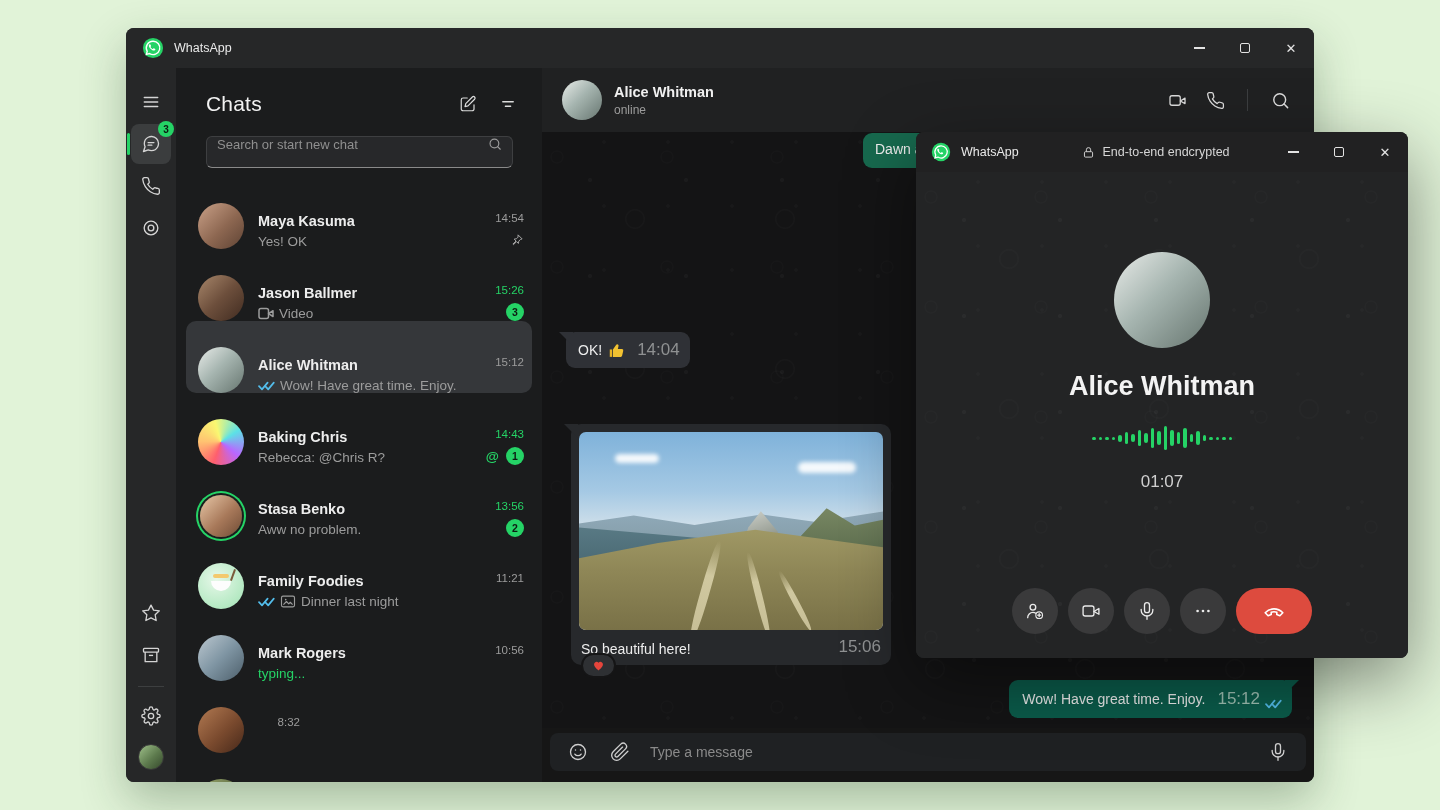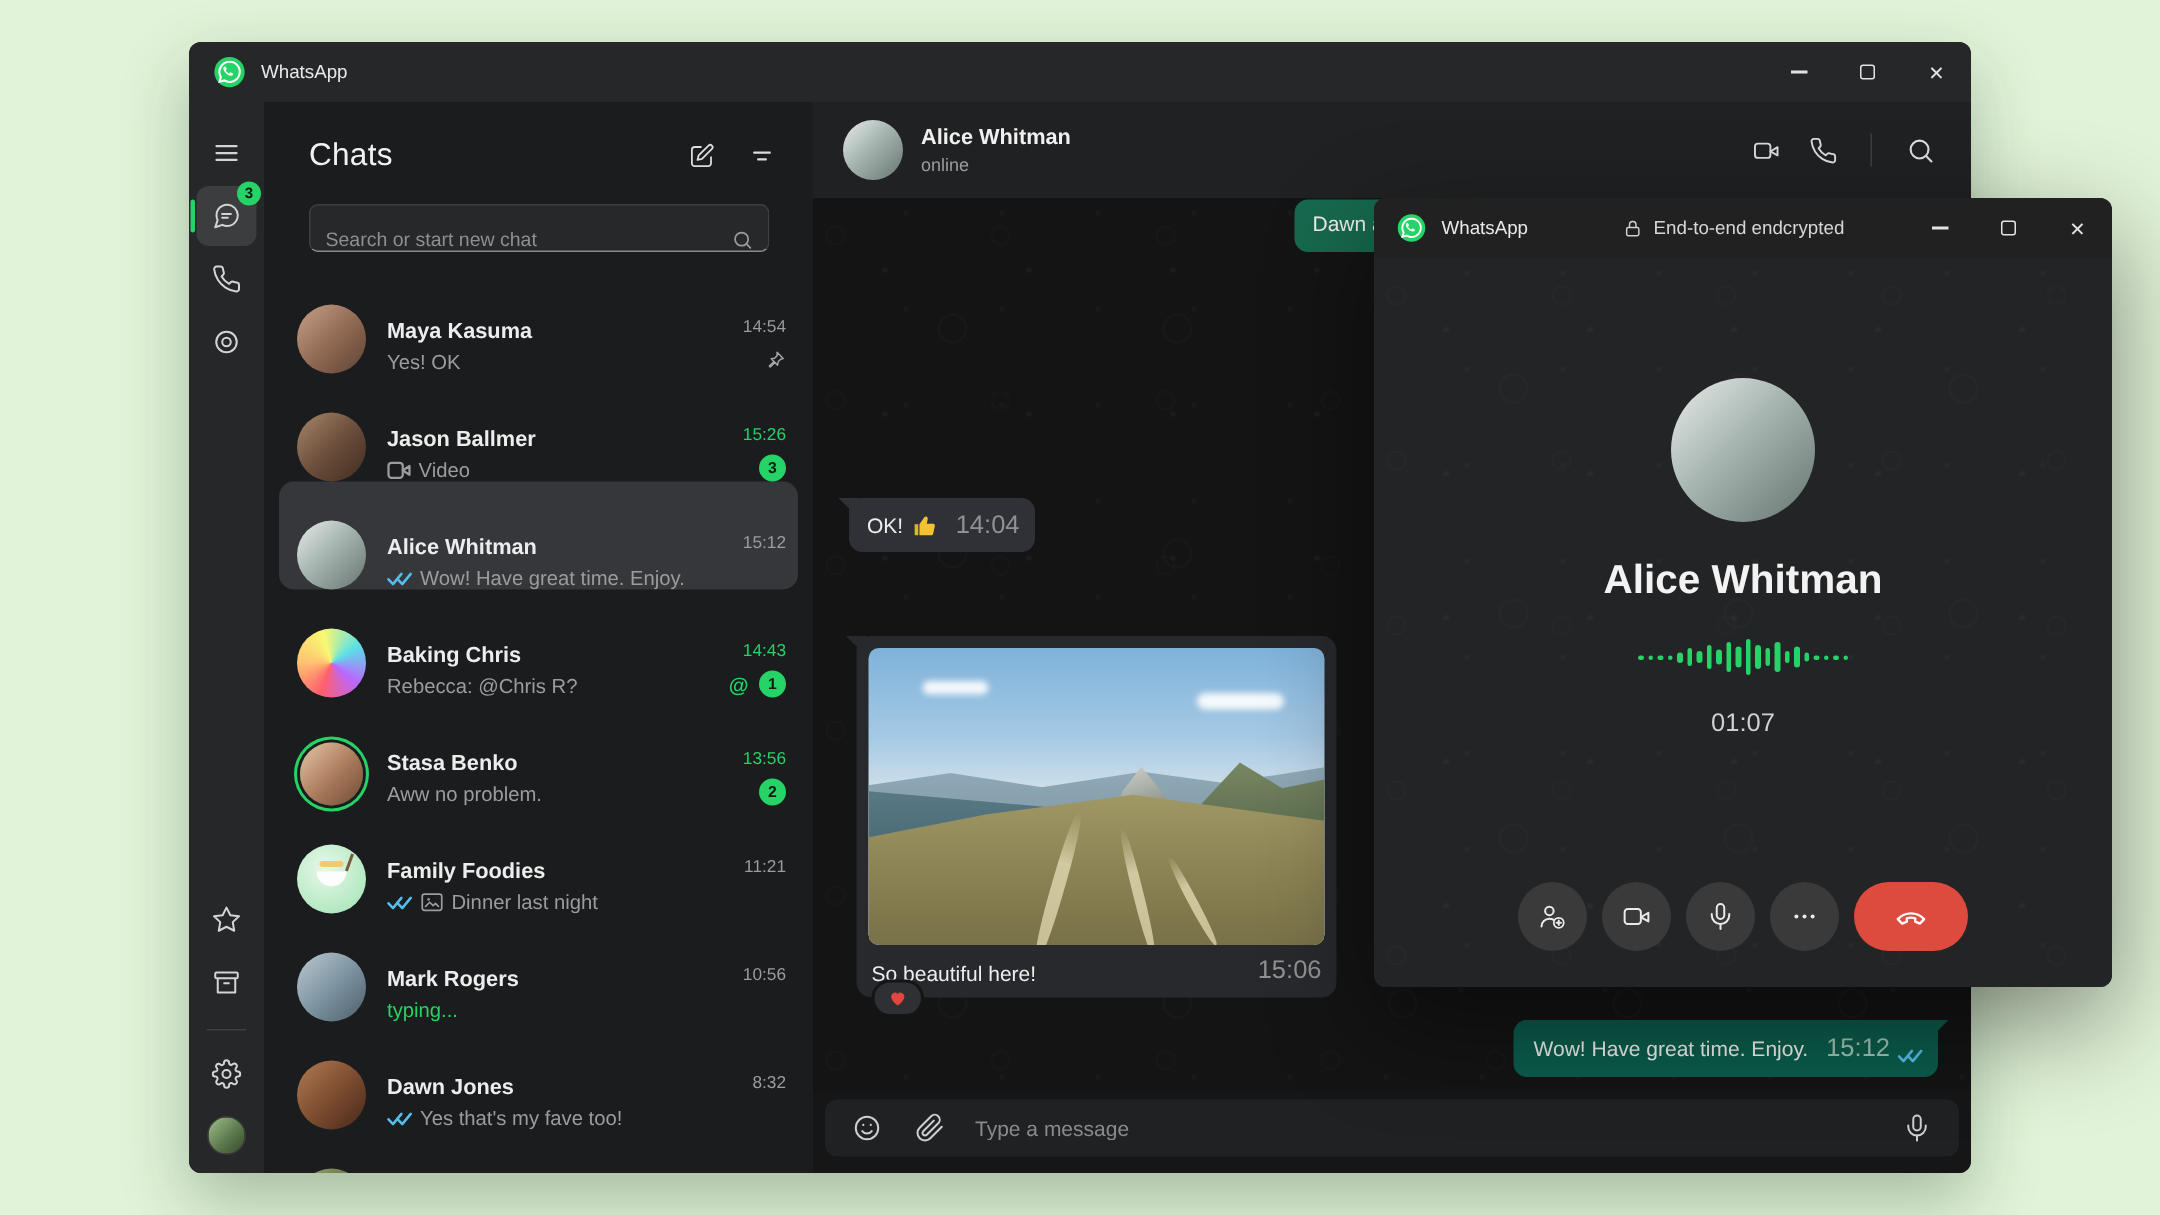--- a/index.html
+++ b/index.html
@@ -39,21 +39,21 @@
   .rail-avatar{width:26px;height:26px;border-radius:50%;margin-top:6px;cursor:pointer;border:1px solid #3a3a3a;}
 
   
   .chats-panel{width:366px; flex:0 0 366px; background:#1b1c1d; display:flex; flex-direction:column; min-height:0; padding-top:20px;}
   .chats-header{display:flex; align-items:center; padding:0 18px 0 30px;}
   .chats-title{font-size:21px; font-weight:normal; color:#f2f2f2; letter-spacing:.2px;}
   .chats-header-actions{margin-left:auto; display:flex; gap:8px;}
   .icon-btn{width:32px;height:32px;border-radius:6px;display:flex;align-items:center;justify-content:center;color:#dcdcdc;cursor:pointer;}
   .icon-btn svg{width:18px;height:18px;}
   .search-box{margin:16px 29px 0 30px; height:32px; background:#27282a; border:1px solid #3e3f41; border-bottom:1px solid #8a8a8a;
-    border-radius:6px; display:flex; align-items:flex-end; padding:0 10px;}
+    border-radius:6px; display:flex; align-items:flex-start; padding:0 10px;}
   .search-input{flex:1; background:transparent; border:none; outline:none; color:#cfcfcf; font-size:13px; font-family:inherit;}
   .search-input::placeholder{color:#8f8f8f;}
   .search-box svg{width:14px;height:14px;color:#9a9a9a;flex:0 0 14px;}
   .chat-list{flex:1; overflow:hidden; margin-top:9px; padding:0 10px;}
   .chat-row{height:72px; display:flex; align-items:flex-end; gap:14px; padding:0 8px 0 12px; border-radius:10px; cursor:pointer;}
   .chat-row.selected{background:#35373a;}
   .avatar{width:46px;height:46px;border-radius:50%;flex:0 0 46px;position:relative;display:flex;align-items:center;justify-content:center;}
   .avatar.ring{box-shadow:0 0 0 2px #1b1c1d, 0 0 0 4px var(--accent);width:42px;height:42px;flex:0 0 42px;margin:0 2px;}
   .av-shape-bowl{width:20px;height:10px;border-radius:0 0 20px 20px;background:#fdfdfd;position:relative;}
   .av-shape-bowl::before{content:"";position:absolute;left:2px;top:-7px;width:16px;height:4px;border-radius:2px;background:#f3c96e;}
@@ -443,30 +443,20 @@
         
         
         
       </div>
     </div>
   </div>
             <div class="chat-row">
     <div class="avatar" style="background: linear-gradient(135deg, rgb(178, 122, 82) 0%, rgb(122, 74, 46) 55%, rgb(70, 40, 26) 100%);">
                 <span class="av-shape"></span>
               </div>
-    <div class="chat-mid">
-      <div class="chat-name">Dawn Jones</div>
-      <div class="chat-preview">
-        <svg class="pv-ticks" viewBox="0 0 17 11">
-                    <use href="#def-ticks"></use>
-                  </svg>
-
-        <span class="pv-text">Yes that's my fave too!</span>
-      </div>
-    </div>
     <div class="chat-meta">
       <div class="chat-time">8:32</div>
       <div class="chat-indicators">
         
         
         
       </div>
     </div>
   </div>
             <div class="chat-row">

